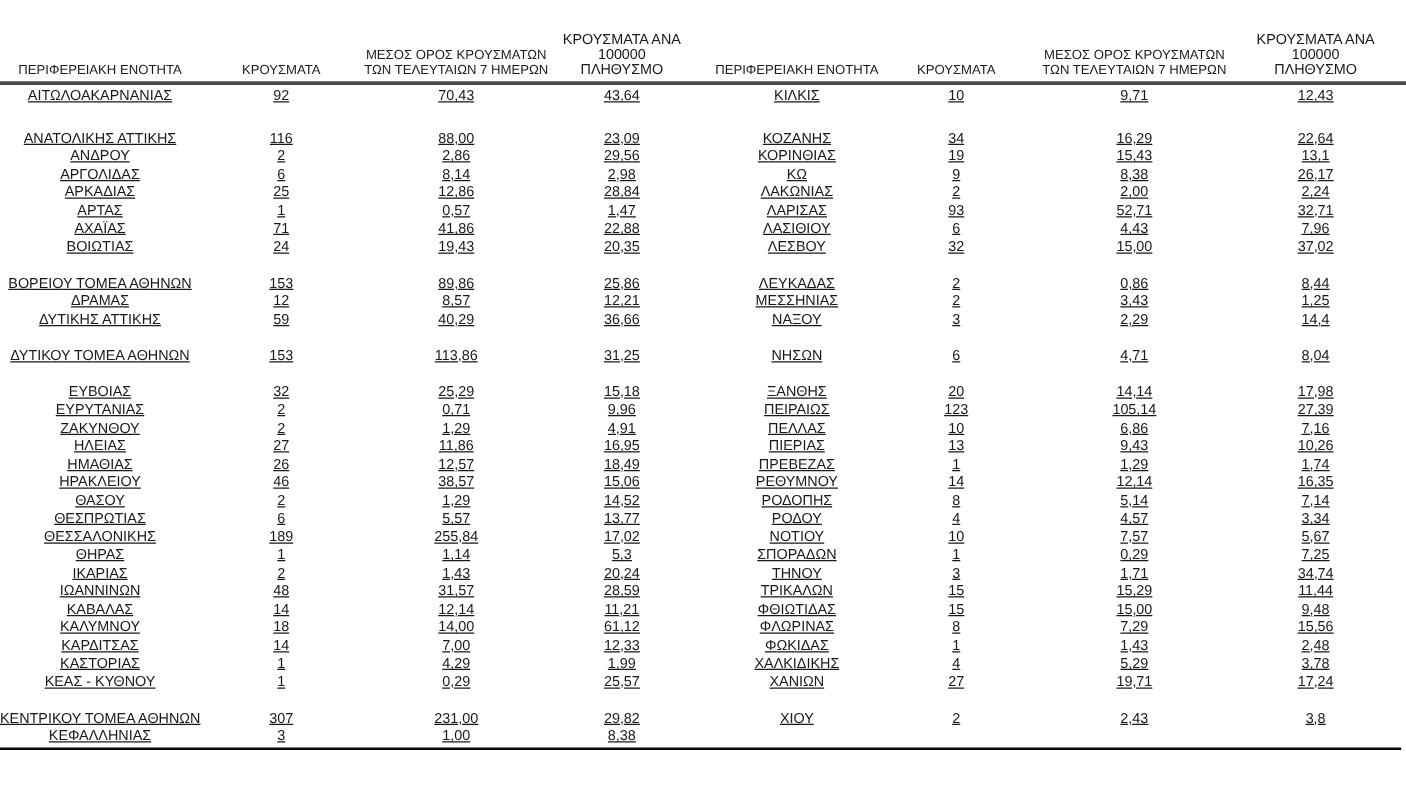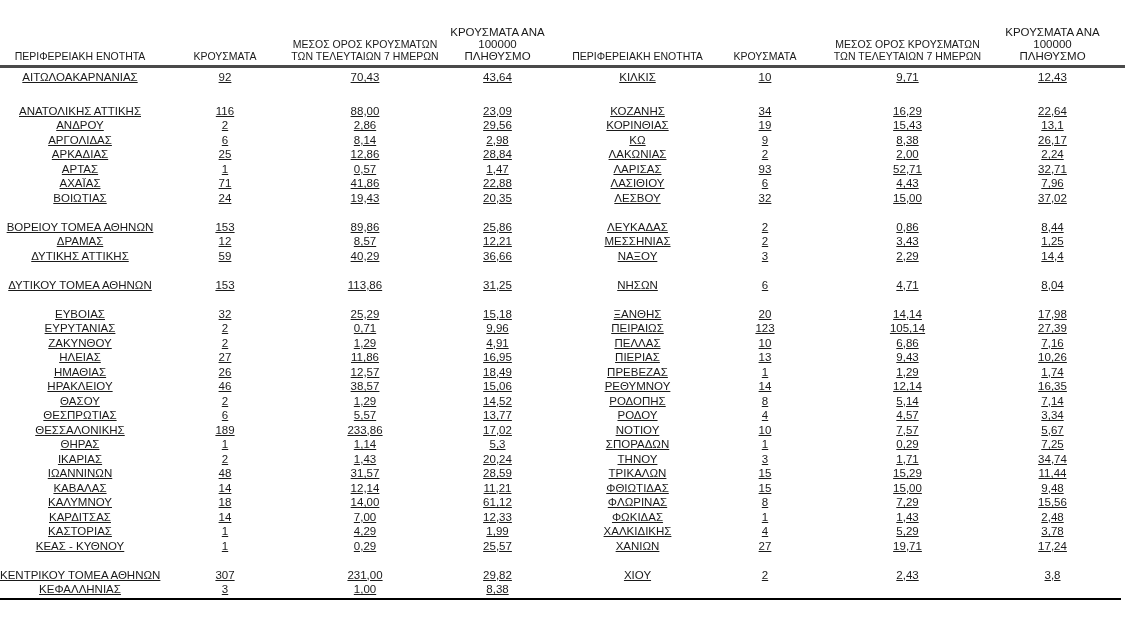--- a/index.html
+++ b/index.html
@@ -294,21 +294,21 @@
       <div class="td">13,77</div>
       <div class="gapcell"></div>
       <div class="td">ΡΟΔΟΥ</div>
       <div class="td">4</div>
       <div class="td">4,57</div>
       <div class="td">3,34</div>
     </div>
       <div class="tr grid-cols">
       <div class="td">ΘΕΣΣΑΛΟΝΙΚΗΣ</div>
       <div class="td">189</div>
-      <div class="td">233,86</div>
+      <div class="td">255,84</div>
       <div class="td">17,02</div>
       <div class="gapcell"></div>
       <div class="td">ΝΟΤΙΟΥ</div>
       <div class="td">10</div>
       <div class="td">7,57</div>
       <div class="td">5,67</div>
     </div>
       <div class="tr grid-cols">
       <div class="td">ΘΗΡΑΣ</div>
       <div class="td">1</div>

